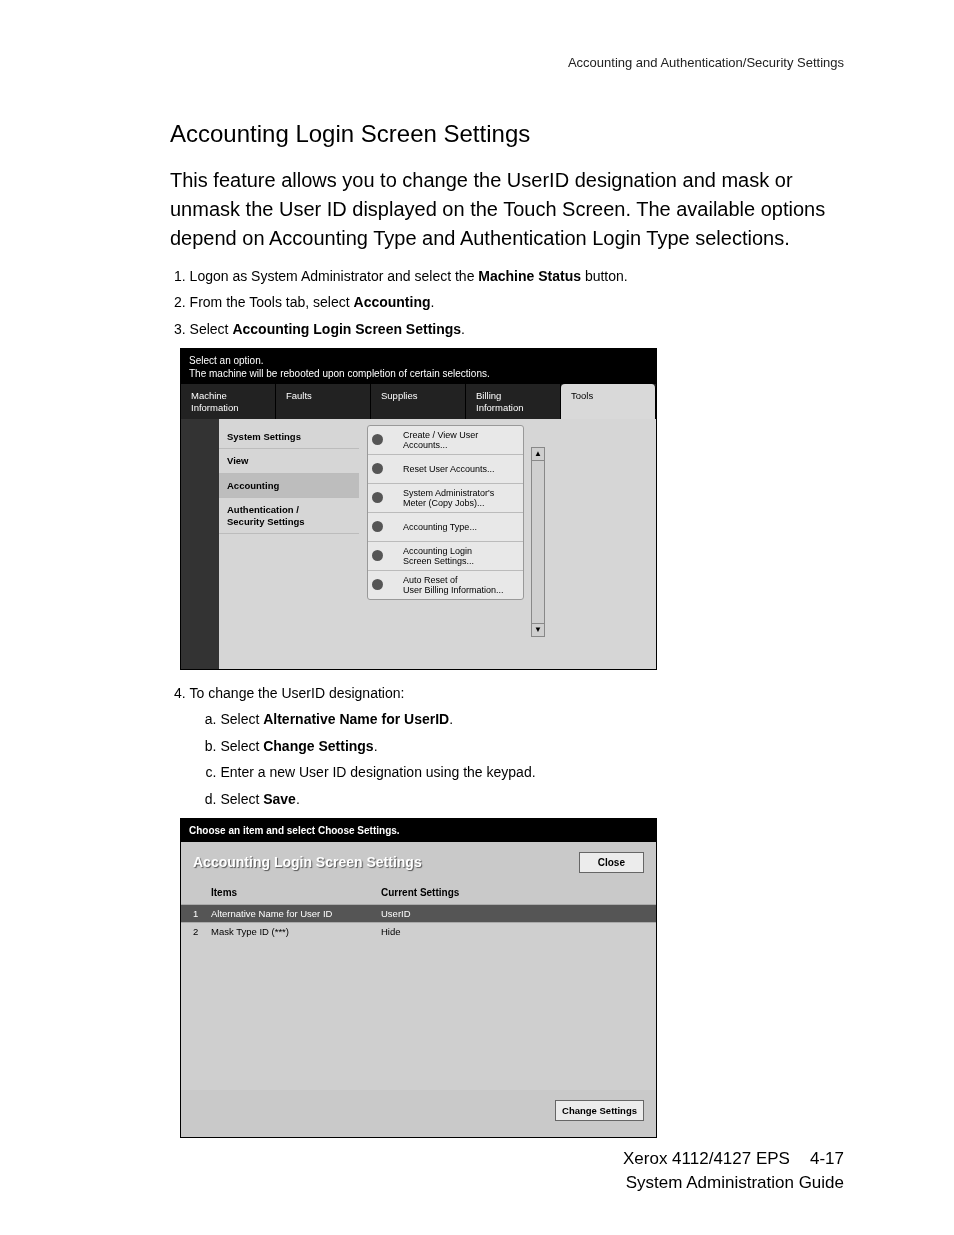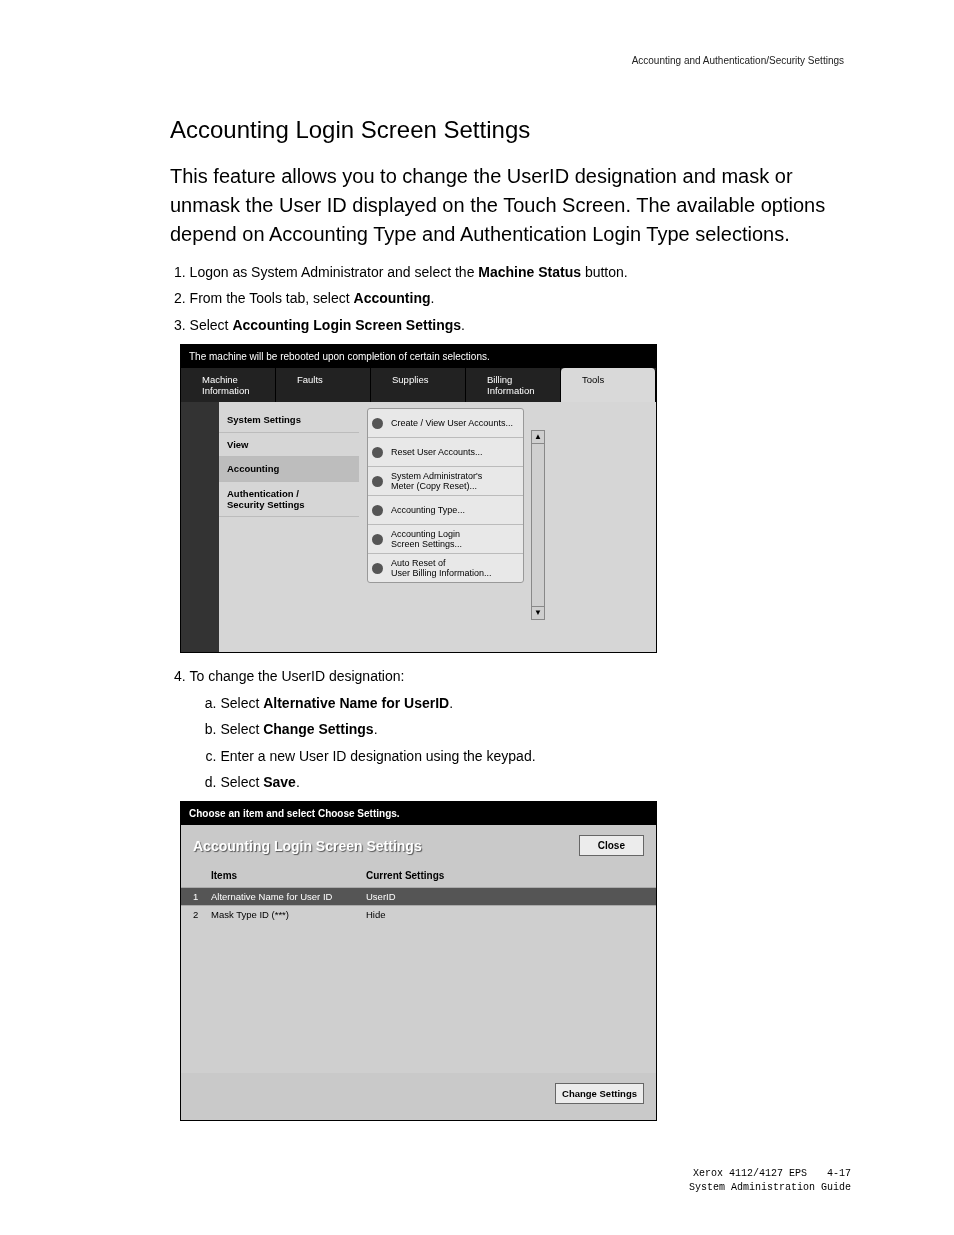--- a/index.html
+++ b/index.html
@@ -10,21 +10,21 @@
   }
   .page {
     width: 954px;
     height: 1235px;
     box-sizing: border-box;
     padding: 55px 110px 40px 170px;
     position: relative;
   }
   .header-line {
     text-align: right;
-    font-size: 10px;
+    font-size: 13px;
     color: #222;
     margin-bottom: 50px;
   }
   h1 {
     font-size: 24px;
     font-weight: 400;
     margin: 0 0 18px 0;
   }
   p.body {
     font-size: 20px;
@@ -60,21 +60,21 @@
     padding: 6px 8px 4px;
     line-height: 1.25;
   }
   .s1-tabs {
     display: flex;
     background: #222;
   }
   .s1-tab {
     flex: 1;
     color: #fff;
-    padding: 6px 21px;
+    padding: 6px 10px;
     border-right: 1px solid #000;
     font-size: 9.5px;
     line-height: 1.2;
   }
   .s1-tab.active {
     background: #d9d9d9;
     color: #000;
     border-radius: 4px 4px 0 0;
   }
   .s1-body {
@@ -109,21 +109,21 @@
   }
   .s1-list {
     border: 1px solid #999;
     border-radius: 3px;
     width: 155px;
     background: #e8e8e8;
   }
   .s1-list-item {
     display: flex;
     align-items: center;
-    gap: 8px;
+    gap: 20px;
     padding: 3px 4px;
     border-bottom: 1px solid #bbb;
     font-size: 9px;
     line-height: 1.15;
     min-height: 22px;
   }
   .s1-list-item:last-child { border-bottom: none; }
   .bullet {
     width: 11px;
     height: 11px;
@@ -193,21 +193,21 @@
     font-weight: 700;
   }
   .s2-colhead {
     display: flex;
     padding: 4px 12px 6px;
     font-size: 10px;
     font-weight: 700;
     background: #c9c9c9;
   }
   .c-idx { width: 18px; }
-  .c-item { width: 155px; }
+  .c-item { width: 170px; }
   .c-val { flex: 1; }
   .s2-rows { background: #cfcfcf; }
   .s2-row {
     display: flex;
     padding: 3px 12px;
     font-size: 9.5px;
     border-top: 1px solid #aaa;
     align-items: center;
   }
   .s2-row.sel {
@@ -223,26 +223,25 @@
     justify-content: flex-end;
     padding: 10px 12px 16px;
     background: #c9c9c9;
     position: relative;
   }
   .s2-footer .s2-btn { padding: 4px 6px; font-size: 9.5px; }
 
   
   .footer {
     position: absolute;
-    right: 103px;
+    right: 110px;
     bottom: 40px;
     text-align: right;
-    font-size: 10px;
+    font-size: 17px;
     line-height: 1.4;
-    font-family: Liberation Mono, monospace;
   }
   .footer .pgnum { margin-left: 20px; }
 </style>
 </head>
 <body>
 
 <div class="page">
   <div class="header-line">Accounting and Authentication/Security Settings</div>
 
   <h1>Accounting Login Screen Settings</h1>
@@ -256,20 +255,21 @@
     <li>
       <span>From the Tools tab, select </span><span class="b">Accounting</span><span>.</span>
     </li>
     <li>
       <span>Select </span><span class="b">Accounting Login Screen Settings</span><span>.</span>
     </li>
   </ol>
 
   <div class="screenshot1">
     <div class="s1-titlebar">
+      <div>Select an option.</div>
       <div>The machine will be rebooted upon completion of certain selections.</div>
     </div>
     <div class="s1-tabs">
       <div class="s1-tab" style="white-space:pre-line;">Machine
 Information</div>
       <div class="s1-tab">Faults</div>
       <div class="s1-tab">Supplies</div>
       <div class="s1-tab" style="white-space:pre-line;">Billing
 Information</div>
       <div class="s1-tab active">Tools</div>
@@ -288,21 +288,21 @@
               <span class="bullet"></span>
               <span>Create / View User Accounts...</span>
             </div>
           <div class="s1-list-item">
               <span class="bullet"></span>
               <span>Reset User Accounts...</span>
             </div>
           <div class="s1-list-item">
               <span class="bullet"></span>
               <span style="white-space:pre-line;">System Administrator's
-Meter (Copy Reset)...</span>
+Meter (Copy Jobs)...</span>
             </div>
           <div class="s1-list-item">
               <span class="bullet"></span>
               <span>Accounting Type...</span>
             </div>
           <div class="s1-list-item">
               <span class="bullet"></span>
               <span style="white-space:pre-line;">Accounting Login
 Screen Settings...</span>
             </div>

